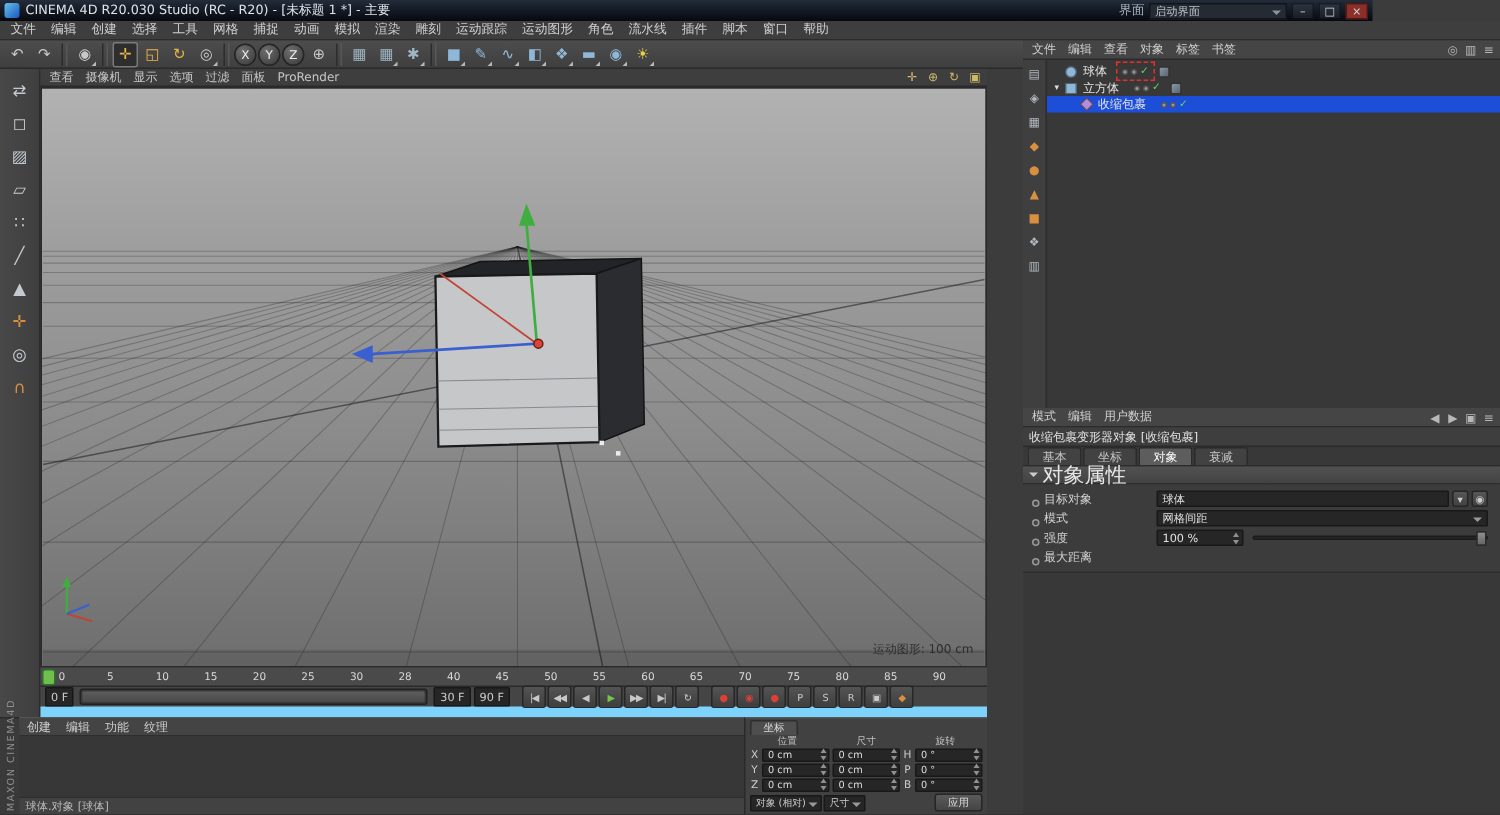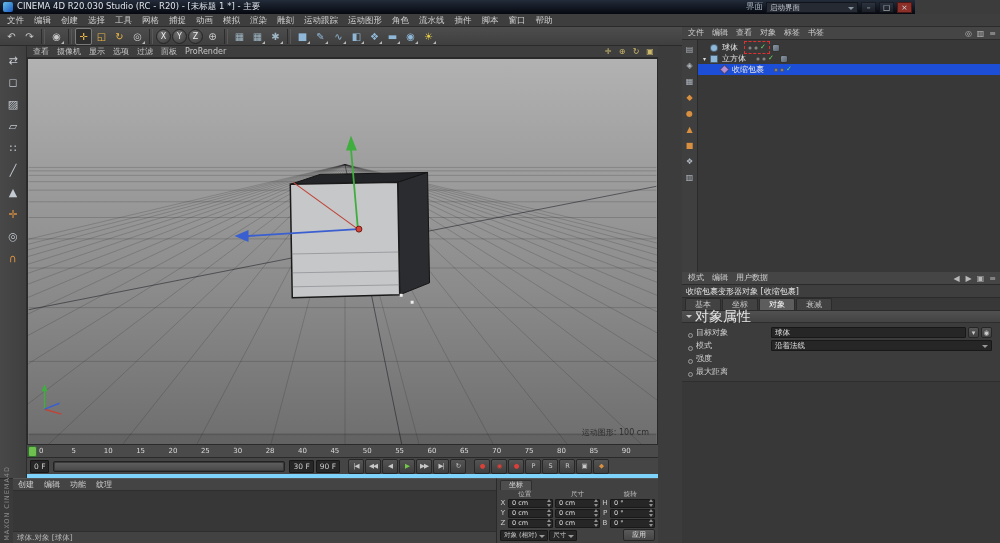--- a/index.html
+++ b/index.html
@@ -39,21 +39,21 @@
 .mini-icon{width:12px;height:10px;display:flex;align-items:center;justify-content:center;font-size:8px;color:#cdb96a}
 
 #viewport{left:27px;top:58px;width:631px;height:387px;background:linear-gradient(#b2b2b2,#9e9e9e 28%,#8b8b8b 60%,#6e6e6e);border:1px solid #2a2a2a}
 #vp-svg{position:absolute;left:0;top:0;width:100%;height:100%}
 #grid-label{position:absolute;right:8px;bottom:6px;color:#2e2e2e;font-size:8px}
 
 #ruler{left:27px;top:445px;width:631px;height:13px;background:#4a4a4a;border-bottom:1px solid #2a2a2a;display:flex;align-items:center;padding:0 4px 0 12px}
 .frame-label{flex:1;font-size:7px;color:#d8d8d8}
 #marker{position:absolute;left:1px;top:1px;width:9px;height:11px;border-radius:2px;border:1px solid #2f6f2f;background:#6fbf4f}
 
-#transport{left:27px;top:458px;width:631px;height:20px;background:#454545;border-bottom:4px solid #7dd3fc;display:flex;align-items:center;gap:2px;padding:0 3px}
+#transport{left:27px;top:458px;width:631px;height:20px;background:#454545;border-bottom:7px solid #7dd3fc;display:flex;align-items:center;gap:2px;padding:0 3px}
 .t-field{height:13px;background:#262626;border:1px solid #181818;color:#ccc;font-size:7.5px;display:flex;align-items:center;padding:0 3px;border-radius:1px;white-space:nowrap}
 #t-slider{flex:1;max-width:232px;height:11px;background:#3a3a3a;border:1px solid #222;border-radius:2px;position:relative;margin:0 2px}
 #t-slider .bar{position:absolute;left:1px;top:1px;bottom:1px;width:99%;background:linear-gradient(#5d5d5d,#4a4a4a);border-radius:1px}
 .t-group{display:flex;gap:1px;margin-left:6px}
 .t-btn{width:16px;height:15px;background:linear-gradient(#545454,#3e3e3e);border:1px solid #272727;border-radius:2px;display:flex;align-items:center;justify-content:center;font-size:6.5px;color:#c8c8c8;letter-spacing:-1px;flex:0 0 auto}
 
 #branding{left:0;top:478px;width:13px;height:65px;background:#3a3a3a;border-top:1px solid #2a2a2a;display:flex;align-items:flex-end;justify-content:center;padding:2px 0}
 #branding span{writing-mode:vertical-rl;transform:rotate(180deg);font-size:6.5px;letter-spacing:1px;color:#8e8e8e;white-space:nowrap}
 
 #material{left:13px;top:478px;width:483px;height:65px;background:#3a3a3a;border-top:1px solid #555;display:flex;flex-direction:column}
@@ -720,28 +720,40 @@
           <span class="mini-btn m1"></span>
           <span class="mini-btn m2"></span>
         </div>
       </div>
 
       <div class="prop-row">
         <span class="pdot"></span>
         <span class="plabel">模式</span>
         <div class="prop-ctl">
           <div class="a-field dd-full">
-              <span class="val">沿着法线</span>
+              <span class="val">网格间距</span>
             </div>
         </div>
       </div>
 
       <div class="prop-row">
         <span class="pdot"></span>
         <span class="plabel">强度</span>
+        <div class="prop-ctl">
+          <div class="a-field num-field">
+              <span class="val">100 %</span>
+              <span class="spin">
+                <i class="up"></i>
+                <i class="dn"></i>
+              </span>
+            </div>
+          <div class="slider-track">
+              <span class="slider-handle"></span>
+            </div>
+        </div>
       </div>
 
       <div class="prop-row">
         <span class="pdot"></span>
         <span class="plabel">最大距离</span>
       </div>
 
     </div>
     <div id="am-rest"></div>
   </div>

